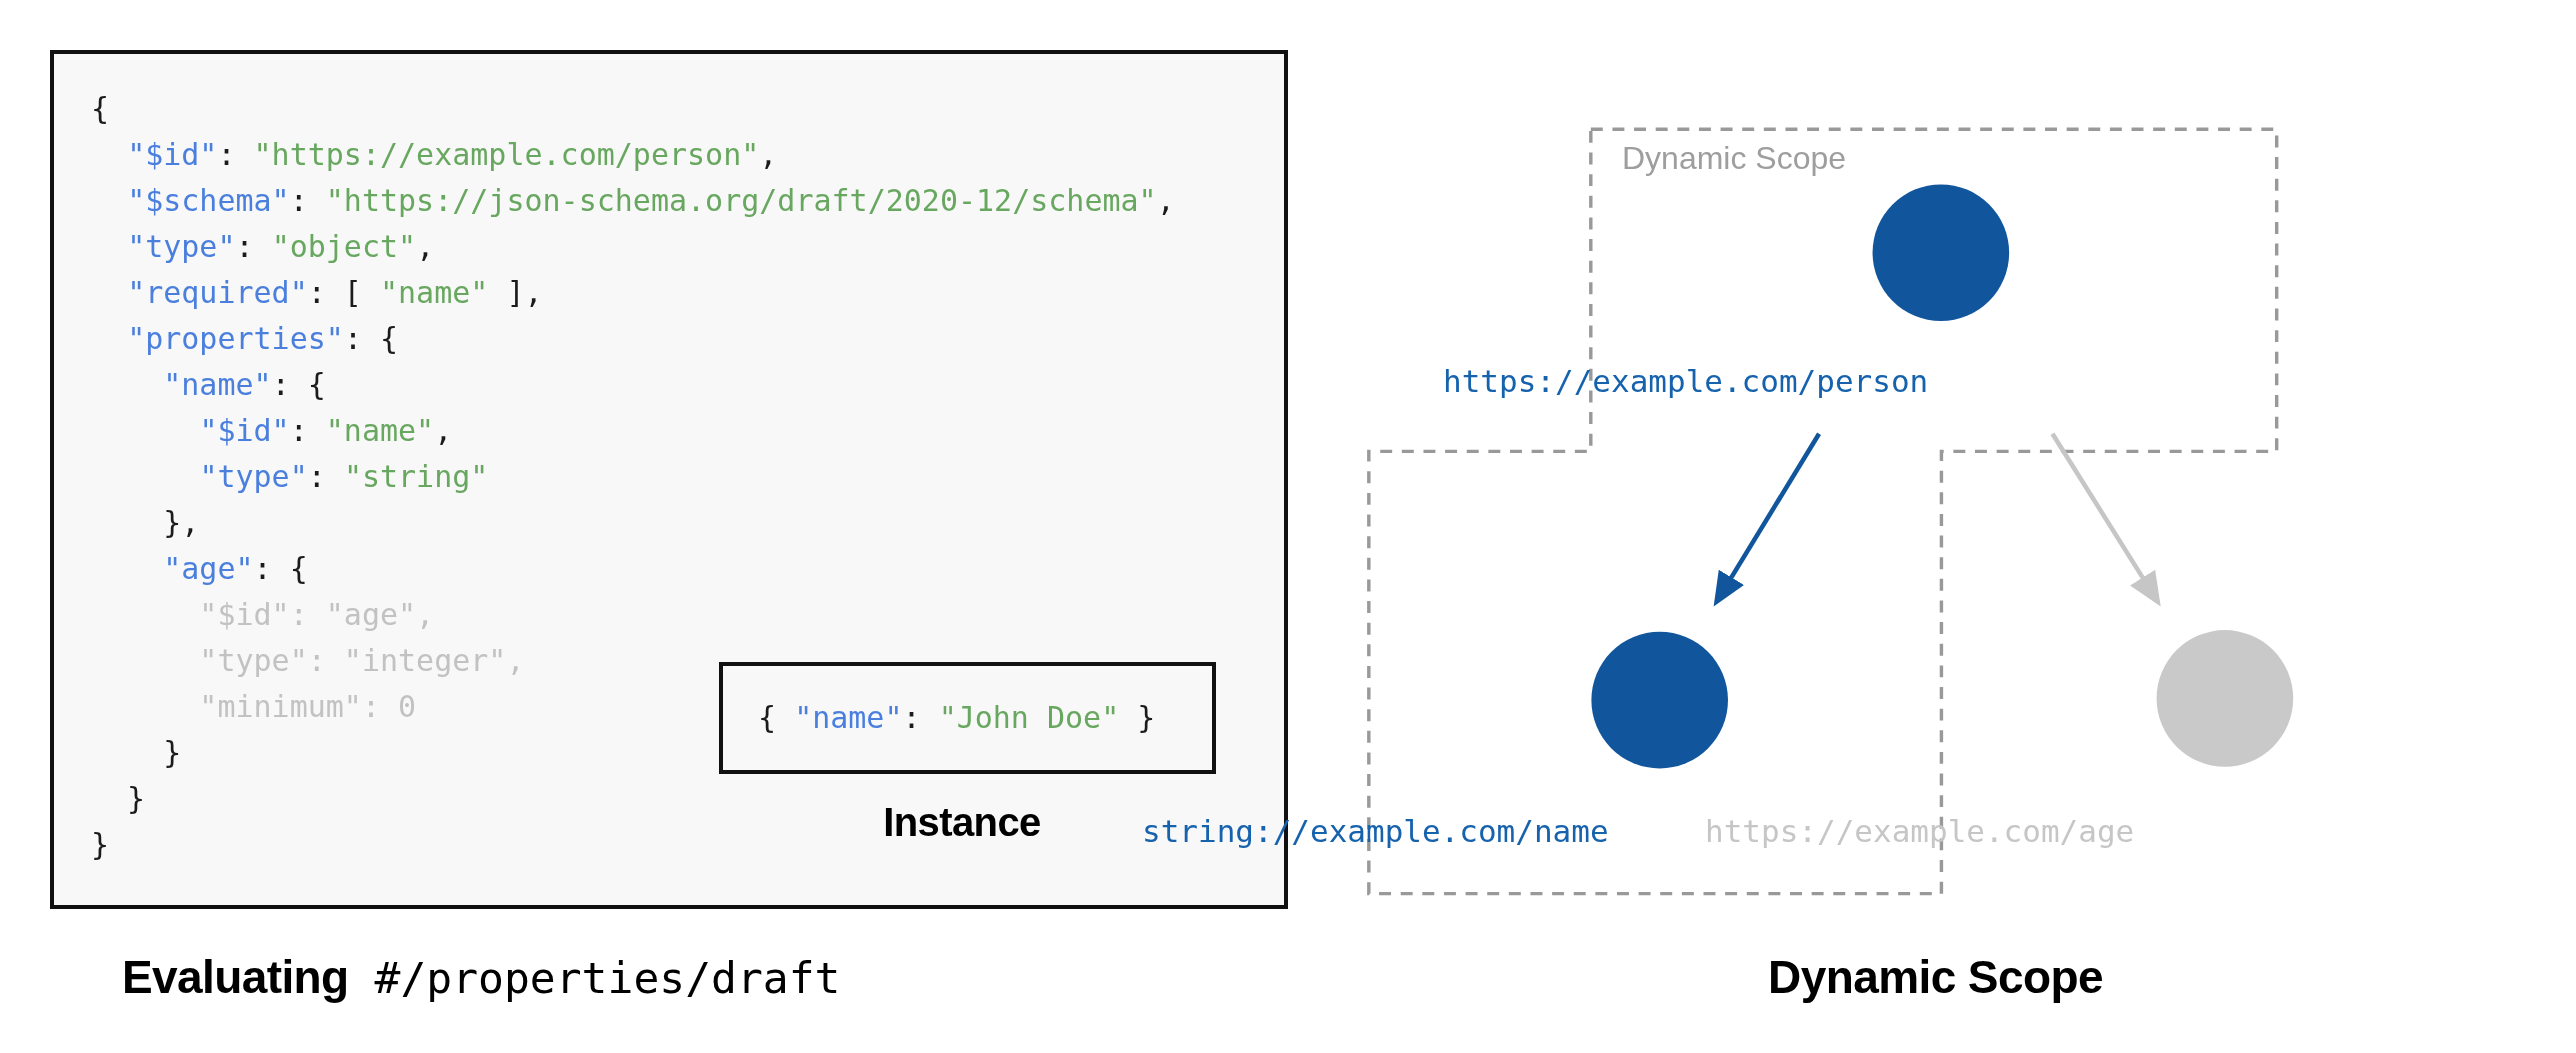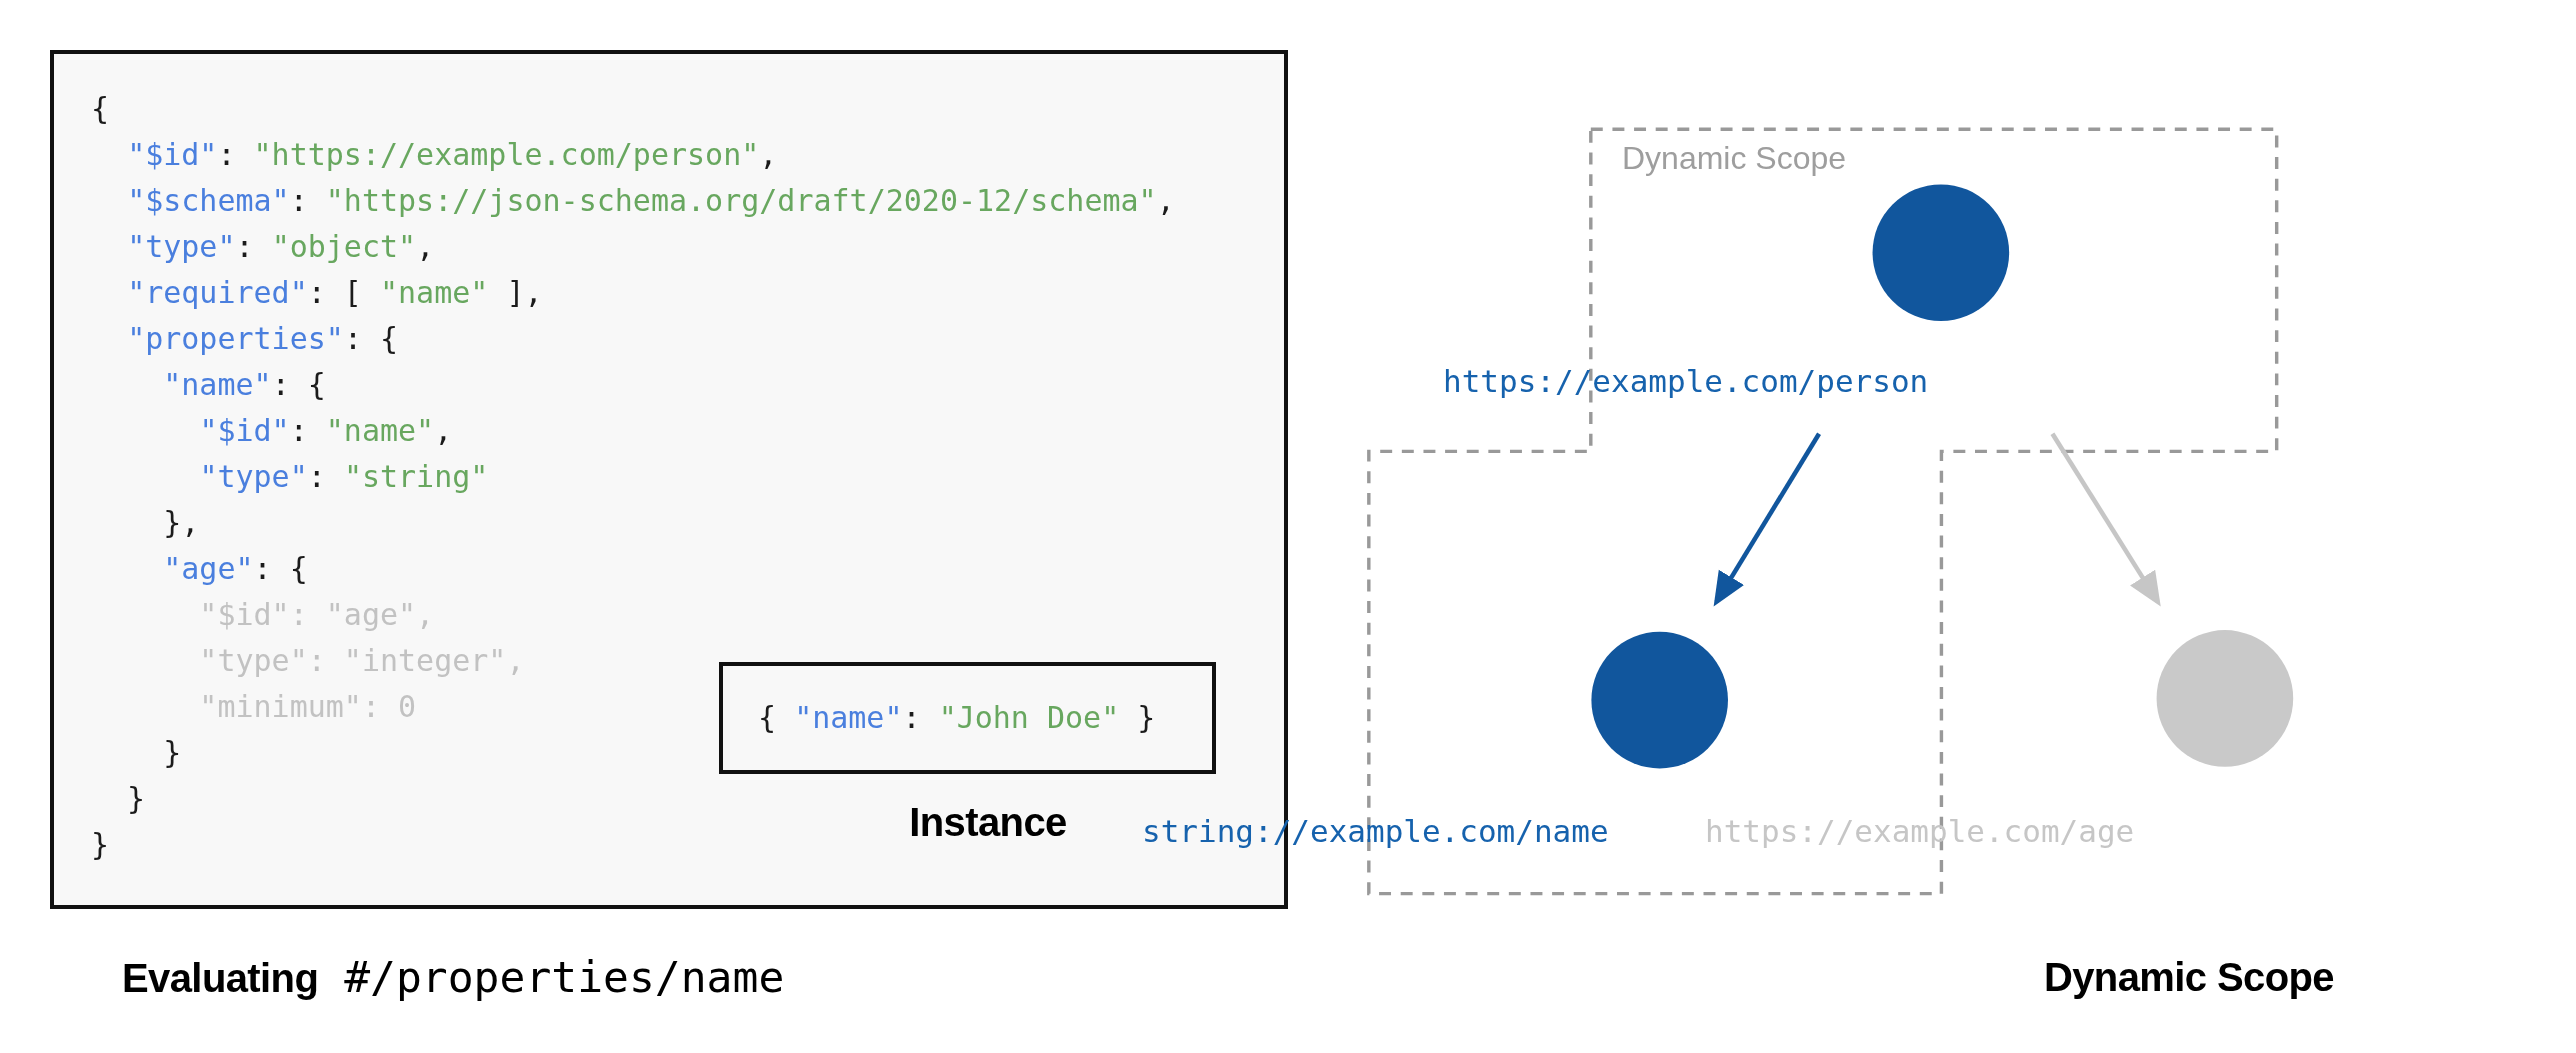--- a/index.html
+++ b/index.html
@@ -17,29 +17,29 @@
   .tok-s{color:var(--c-string);}
   .tok-p{color:var(--c-punct);}
   .tok-g{color:var(--c-muted);}
 
   
   .instance-box{left:719px;top:662px;width:497px;height:112px;box-sizing:border-box;
                 border:4px solid var(--c-panel-border);background:var(--c-panel-bg);
                 display:flex;align-items:center;padding-left:35px;
                 font-family:"DejaVu Sans Mono",monospace;font-size:30px;line-height:30px;
                 white-space:pre;}
-  .instance-label{left:817px;top:802px;width:342px;text-align:center;
+  .instance-label{left:791px;top:802px;width:342px;text-align:center;
                   font-weight:bold;font-size:40px;line-height:40px;color:var(--c-caption);
                   letter-spacing:-0.6px;}
 
   
   .caption{top:954px;white-space:pre;color:var(--c-caption);line-height:46px;}
   .caption-left{left:122px;}
   .caption-right{left:1537px;width:797px;text-align:center;}
-  .cap-bold{font-weight:bold;font-size:40px;letter-spacing:-0.6px;text-align:right;}
+  .cap-bold{font-weight:bold;font-size:46px;letter-spacing:-0.6px;}
   .cap-mono{font-family:"DejaVu Sans Mono",monospace;font-size:43px;font-weight:normal;}
 
   
   svg.overlay{left:0;top:0;width:2576px;height:1053px;}
   .scope-label{left:1622px;top:142px;font-size:32px;line-height:32px;color:var(--c-scope-label);}
   .node-url{font-family:"DejaVu Sans Mono",monospace;font-size:31px;line-height:31px;
             width:1025px;}
   .url-person{left:1443px;top:366px;color:var(--c-url-blue);}
   .url-name{left:1142px;top:816px;color:var(--c-url-blue);}
   .url-age{left:1705px;top:816px;color:var(--c-url-gray);}
@@ -51,21 +51,21 @@
 
   <div class="abs code-panel">
     <pre class="code"><div><span class="tok-p">{</span></div><div><span class="tok-p">  </span><span class="tok-k">"$id"</span><span class="tok-p">: </span><span class="tok-s">"https://example.com/person"</span><span class="tok-p">,</span></div><div><span class="tok-p">  </span><span class="tok-k">"$schema"</span><span class="tok-p">: </span><span class="tok-s">"https://json-schema.org/draft/2020-12/schema"</span><span class="tok-p">,</span></div><div><span class="tok-p">  </span><span class="tok-k">"type"</span><span class="tok-p">: </span><span class="tok-s">"object"</span><span class="tok-p">,</span></div><div><span class="tok-p">  </span><span class="tok-k">"required"</span><span class="tok-p">: [ </span><span class="tok-s">"name"</span><span class="tok-p"> ],</span></div><div><span class="tok-p">  </span><span class="tok-k">"properties"</span><span class="tok-p">: {</span></div><div><span class="tok-p">    </span><span class="tok-k">"name"</span><span class="tok-p">: {</span></div><div><span class="tok-p">      </span><span class="tok-k">"$id"</span><span class="tok-p">: </span><span class="tok-s">"name"</span><span class="tok-p">,</span></div><div><span class="tok-p">      </span><span class="tok-k">"type"</span><span class="tok-p">: </span><span class="tok-s">"string"</span></div><div><span class="tok-p">    },</span></div><div><span class="tok-p">    </span><span class="tok-k">"age"</span><span class="tok-p">: {</span></div><div><span class="tok-g">      "$id": "age",</span></div><div><span class="tok-g">      "type": "integer",</span></div><div><span class="tok-g">      "minimum": 0</span></div><div><span class="tok-p">    }</span></div><div><span class="tok-p">  }</span></div><div><span class="tok-p">}</span></div></pre>
   </div>
 
   <div class="abs instance-box">
     <span><span class="tok-p">{ </span><span class="tok-k">"name"</span><span class="tok-p">: </span><span class="tok-s">"John Doe"</span><span class="tok-p"> }</span></span>
   </div>
   <div class="abs instance-label">Instance</div>
 
-  <div class="abs caption caption-left"><span class="cap-bold">Evaluating</span><span class="cap-mono"> #/properties/name</span></div>
+  <div class="abs caption caption-left"><span class="cap-bold">Evaluating</span><span class="cap-mono"> #/properties/draft</span></div>
 
   <svg class="abs overlay" viewBox="0 0 4524 1850">
     <defs>
       <marker id="m-blue" markerUnits="userSpaceOnUse" markerWidth="62" markerHeight="54" refX="50" refY="26" orient="auto">
         <path d="M0,0 L60,26 L0,52 Z" fill="var(--c-node-blue)"></path>
       </marker>
       <marker id="m-gray" markerUnits="userSpaceOnUse" markerWidth="62" markerHeight="54" refX="50" refY="26" orient="auto">
         <path d="M0,0 L60,26 L0,52 Z" fill="var(--c-arrow-gray)"></path>
       </marker>
     </defs>

